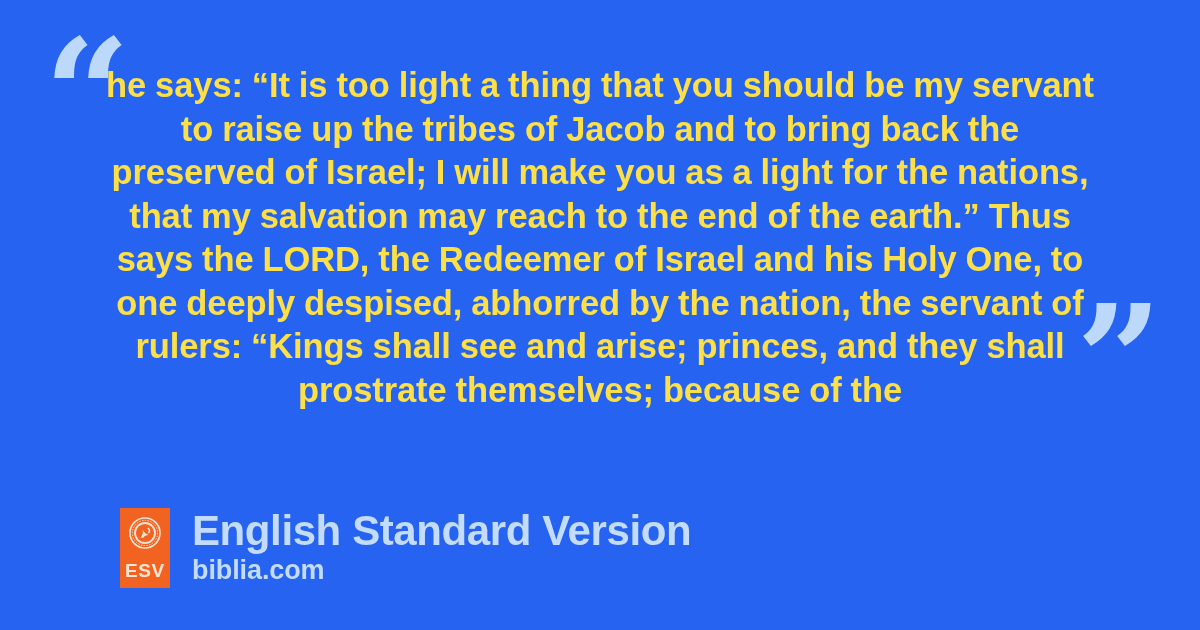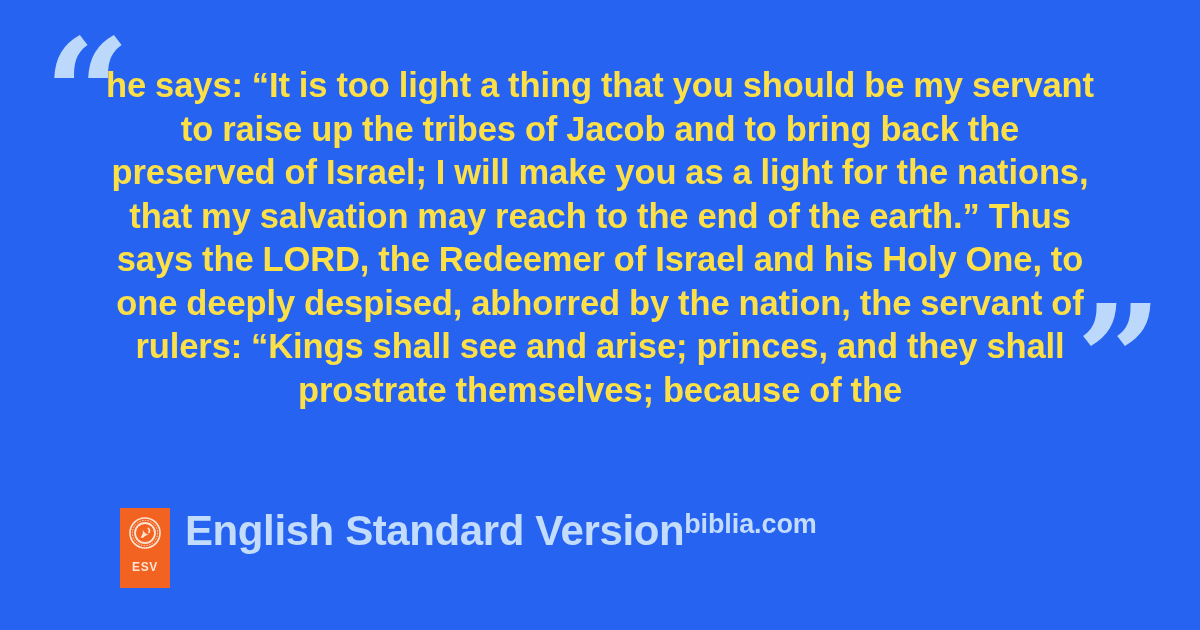--- a/index.html
+++ b/index.html
@@ -100,29 +100,30 @@
   .logo-seal {
     width: 32px;
     height: 32px;
     display: block;
   }
 
   .logo-esv {
     color: #fde4d3;
     font-family: "Liberation Sans", "DejaVu Sans", sans-serif;
     font-weight: bold;
-    font-size: 12px;
+    font-size: 19px;
     letter-spacing: 0.6px;
     margin-top: 12px;
     line-height: 1;
   }
 
   .brand-text {
-    margin-left: 15px;
+    margin-left: 22px;
     display: flex;
+    flex-direction: column;
     justify-content: flex-start;
     padding-top: 0px;
   }
 
   .brand-title {
     color: #c3dcfb;
     font-family: "Liberation Sans", "DejaVu Sans", sans-serif;
     font-weight: bold;
     font-size: 42px;
     line-height: 46px;

